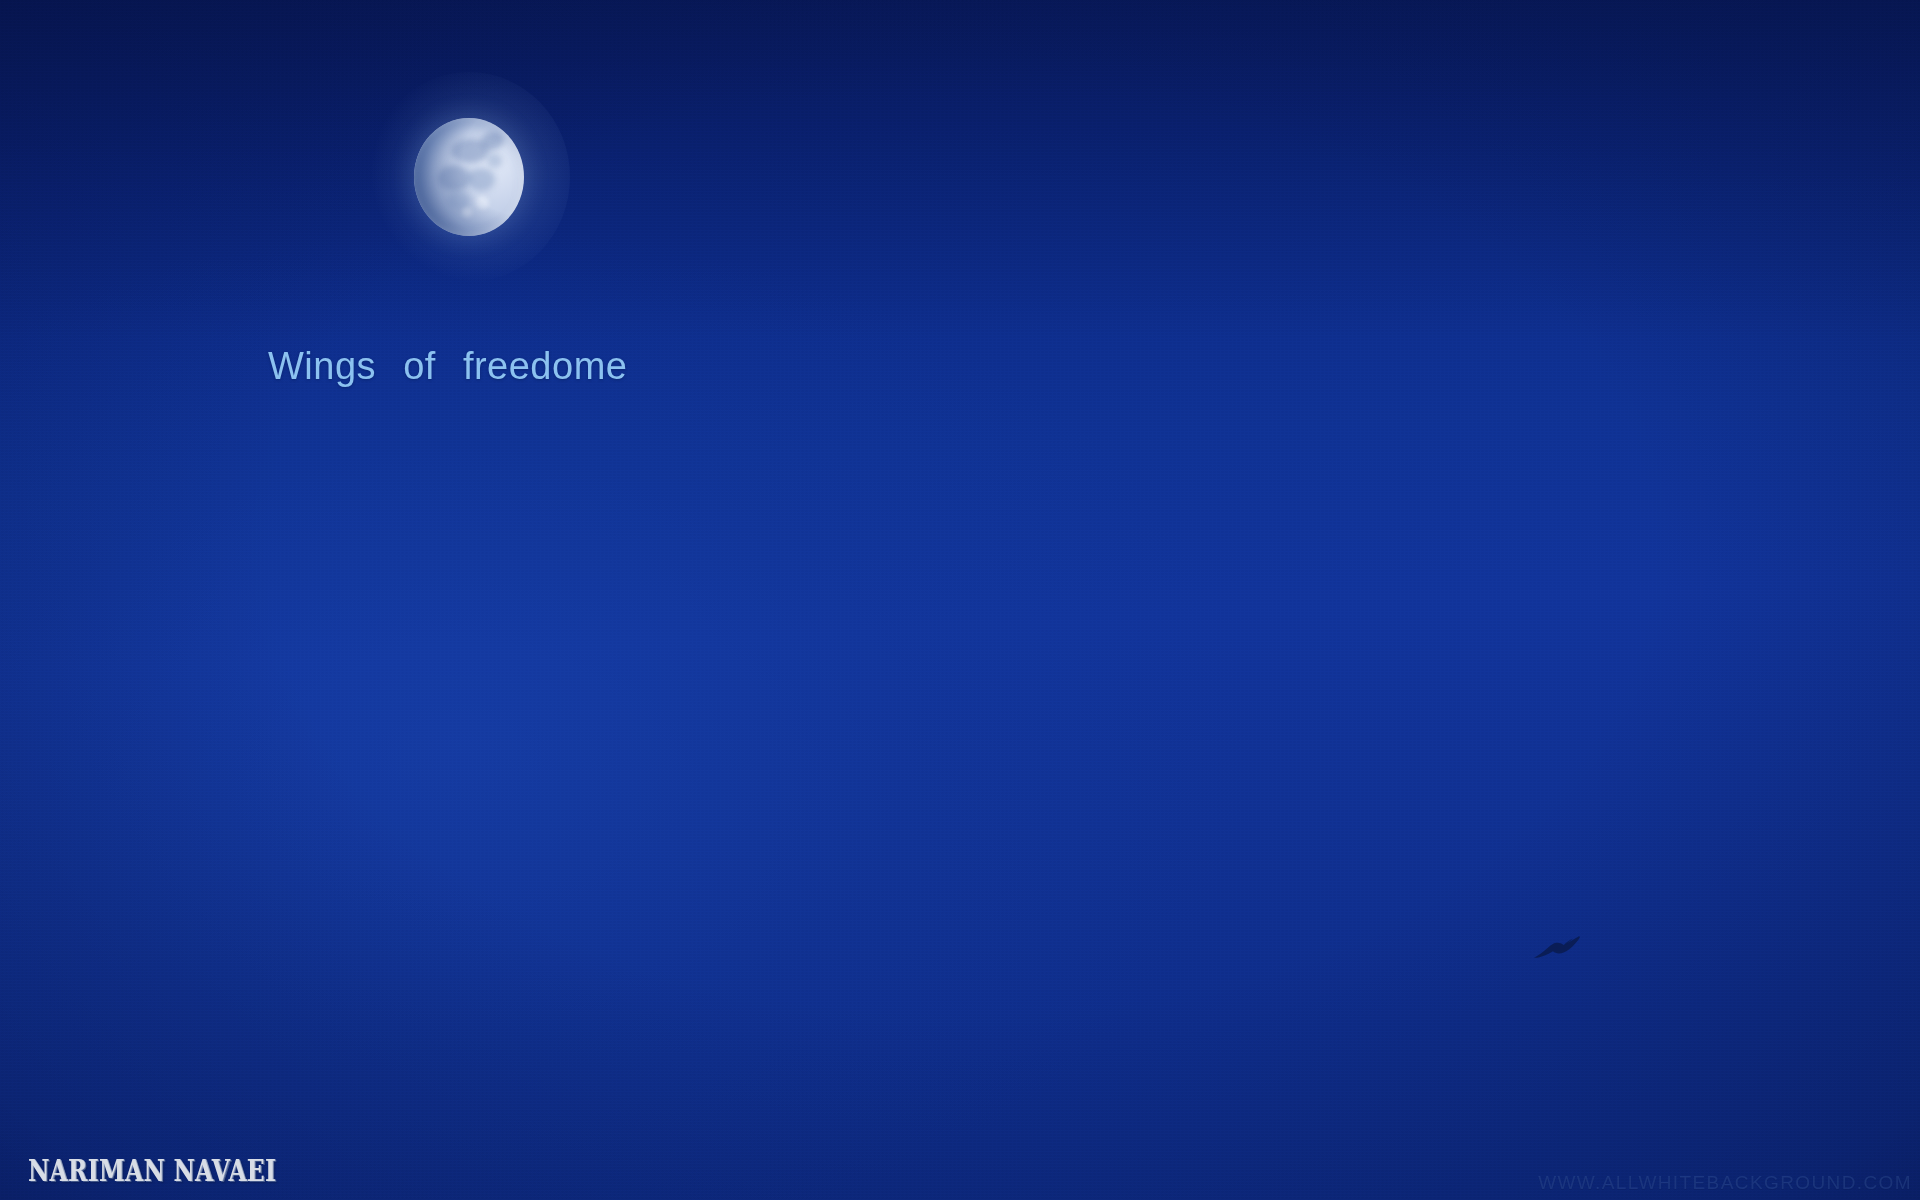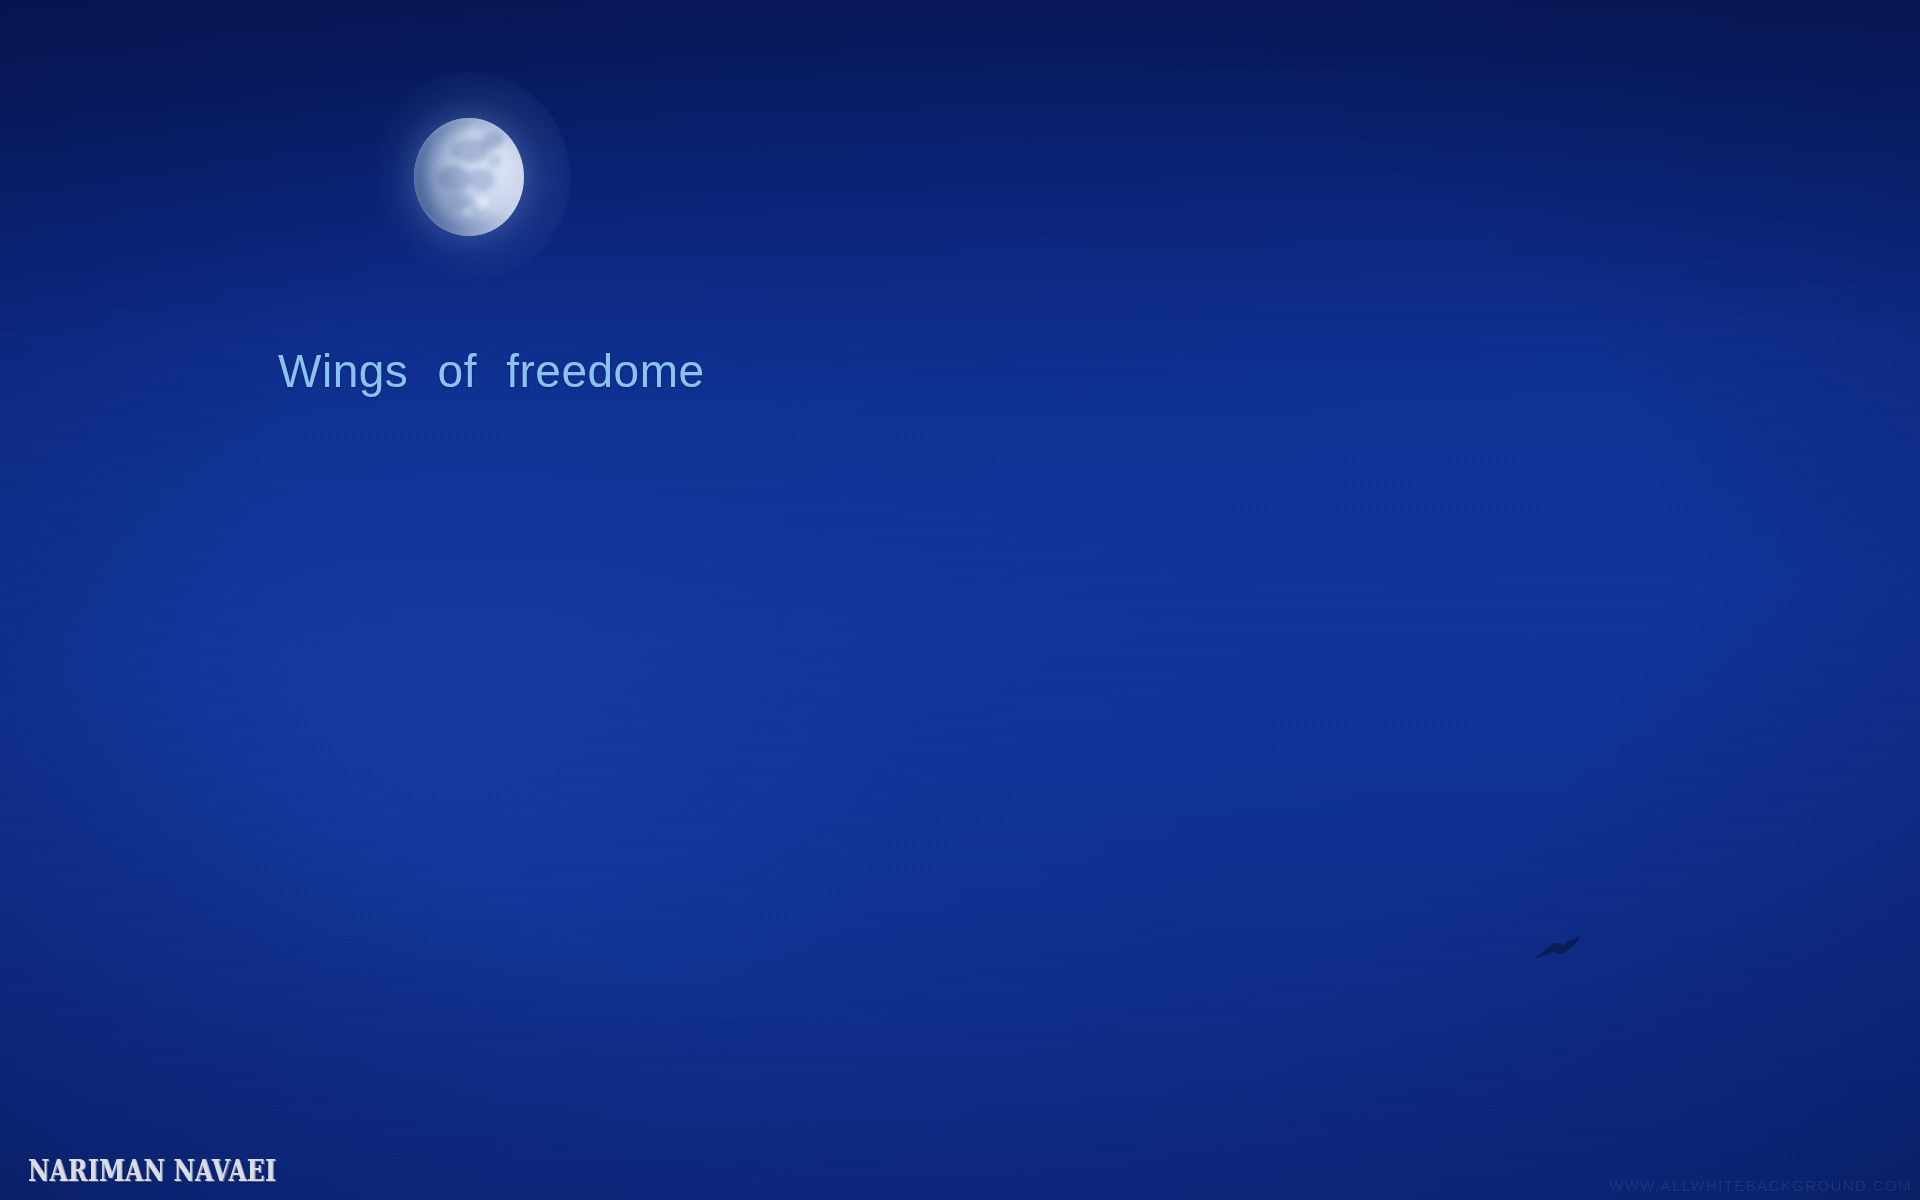--- a/index.html
+++ b/index.html
@@ -149,29 +149,28 @@
     filter: blur(2px);
   }
   .crater.c1 { left: 56%; top: 66%; width: 12%; height: 11%; }
   .crater.c2 { left: 44%; top: 76%; width: 9%;  height: 8%;  }
 
   
   .title {
     position: absolute;
     left: 268px;
     top: 346px;
-    font-size: 46px;
+    font-size: 38px;
     line-height: 1.1;
     letter-spacing: 0.5px;
     word-spacing: 16px;
     color: #8cc2f0;
     font-weight: 400;
     white-space: nowrap;
     text-shadow: 0 1px 3px rgba(6, 24, 78, 0.45);
-    margin-left: 10px;
   }
 
   
   .bird {
     position: absolute;
     left: 1528px;
     top: 930px;
     width: 58px;
     height: 40px;
   }
@@ -194,21 +193,21 @@
       1px 0 0 rgba(255,255,255,0.45),
       2px 1px 0 rgba(120, 140, 175, 0.55),
       3px 2px 2px rgba(10, 26, 78, 0.55);
   }
 
   
   .site-watermark {
     position: absolute;
     right: 8px;
     bottom: 6px;
-    font-size: 15px;
+    font-size: 19px;
     letter-spacing: 1.4px;
     white-space: nowrap;
     color: rgba(120, 160, 225, 0.16);
     text-shadow: 0 1px 0 rgba(10, 30, 95, 0.35);
   }
 </style>
 </head>
 <body>
 
 <div class="wallpaper">

